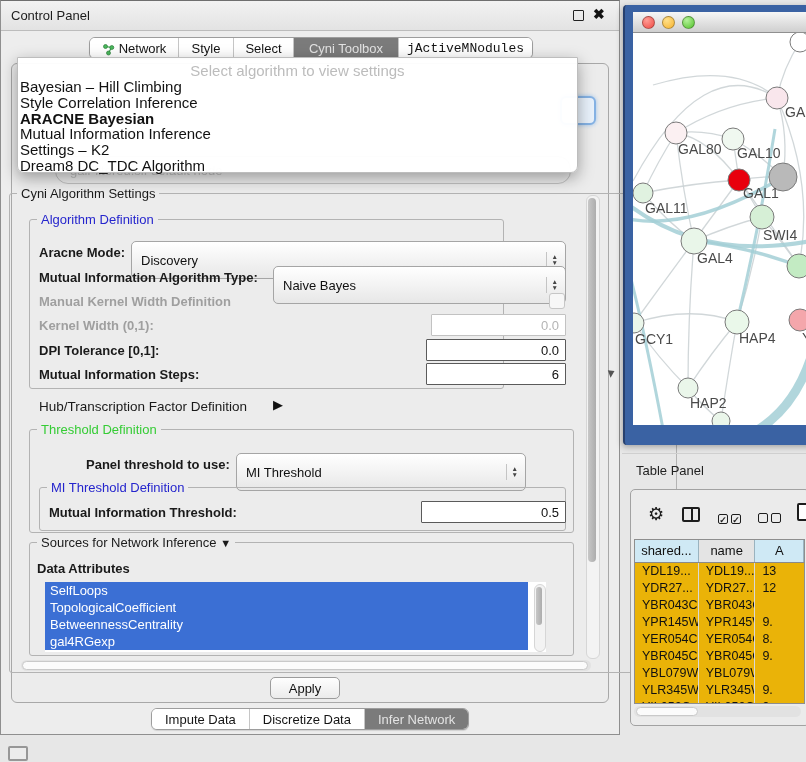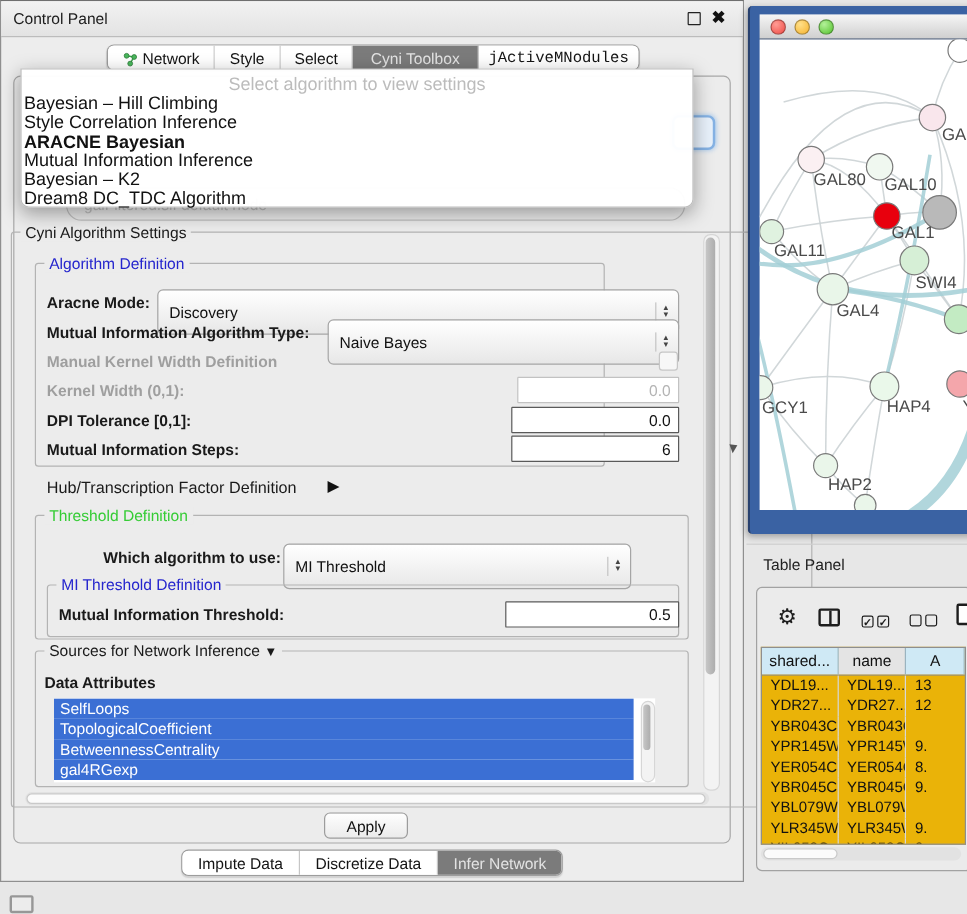--- a/index.html
+++ b/index.html
@@ -168,21 +168,21 @@
   <input class="field" style="left: 425px; top: 338px; width: 140px;" readonly="" value="0.0">
   <span class="lbl" style="left:38px;top:366px">Mutual Information Steps:</span>
   <input class="field" style="left: 425px; top: 362px; width: 140px;" readonly="" value="6">
 
   <span class="lbl" style="left:38px;top:398px;font-weight:normal;font-size:13.5px">Hub/Transcription Factor Definition</span>
   <span class="abs" style="left:272px;top:396px;font-size:13px;color:#111">▶</span>
 
   <div class="grp" style="left:28px;top:428px;width:545px;height:104px">
     <span class="gt green">Threshold Definition</span>
   </div>
-  <span class="lbl" style="left:85px;top:456px">Which algorithm to use:</span>
+  <span class="lbl" style="left:85px;top:456px">Panel threshold to use:</span>
   <div class="combo" style="left:235px;top:452px;width:290px">
     <span class="ctext">MI Threshold</span>
     <span class="arrows">
         <span>▲</span>
         <span>▼</span>
       </span>
   </div>
   <div class="grp" style="left:38px;top:486px;width:527px;height:44px">
     <span class="gt blue">MI Threshold Definition</span>
   </div>
@@ -253,21 +253,21 @@
 </div>
 <div id="ghost-focus" class="abs"></div>
 
 <div id="algo-popup" class="abs">
   <div id="algo-placeholder">Select algorithm to view settings</div>
   <div id="algo-options">
       <div class="popt">Bayesian – Hill Climbing</div>
       <div class="popt">Style Correlation Inference</div>
       <div class="popt bold">ARACNE Bayesian</div>
       <div class="popt">Mutual Information Inference</div>
-      <div class="popt">Bayesian – K2</div>
+      <div class="popt">Settings – K2</div>
       <div class="popt">Dream8 DC_TDC Algorithm</div>
     </div>
 </div>
 
 <div id="net-window" class="abs"></div>
 <div id="net-titlebar" class="abs"></div>
 <span class="tl" style="left:642px;background:radial-gradient(circle at 35% 30%,#ff9d95,#ef4b45)"></span>
 <span class="tl" style="left:662px;background:radial-gradient(circle at 35% 30%,#ffe08a,#f6b32e)"></span>
 <span class="tl" style="left:682px;background:radial-gradient(circle at 35% 30%,#b4f19a,#53c22b)"></span>
 <svg id="net-svg" class="abs" style="left:633px;top:33px;background:#fff" width="173" height="392" viewBox="0 0 173 392">

